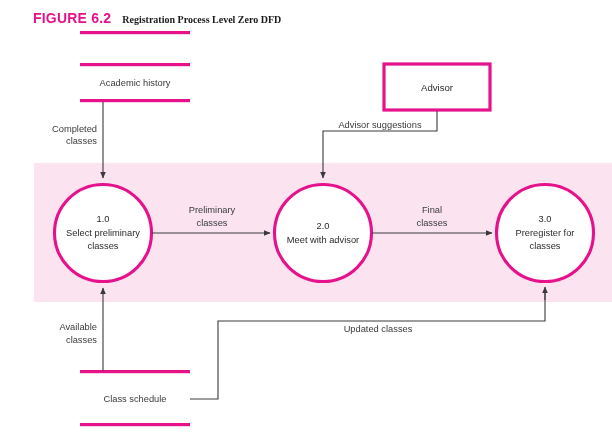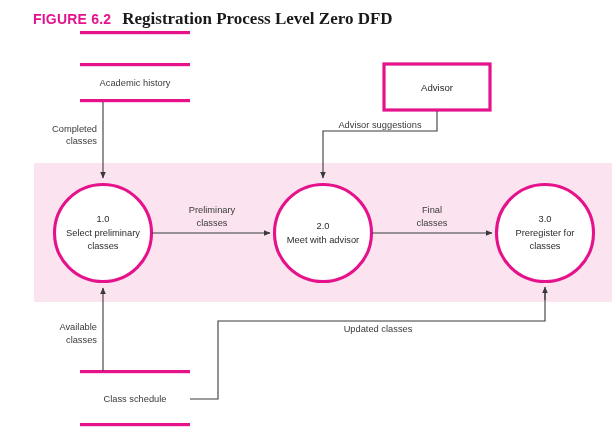--- a/index.html
+++ b/index.html
@@ -34,21 +34,21 @@
   .caption-label {
     font-family: "Liberation Sans", sans-serif;
     font-weight: bold;
     font-size: 14px;
     letter-spacing: 0.2px;
     color: #e5128c;
   }
   .caption-title {
     font-family: "Liberation Serif", serif;
     font-weight: bold;
-    font-size: 17px;
+    font-size: 10px;
     color: #1a1a1a;
     margin-left: 11px;
   }
 
   
   #dfd-canvas {
     position: absolute;
     left: 0;
     top: 0;
     width: 612px;

